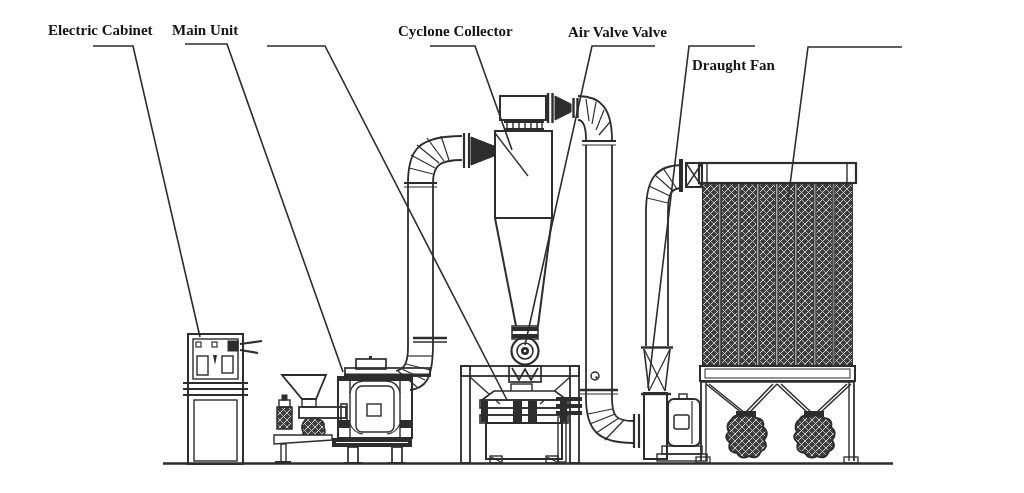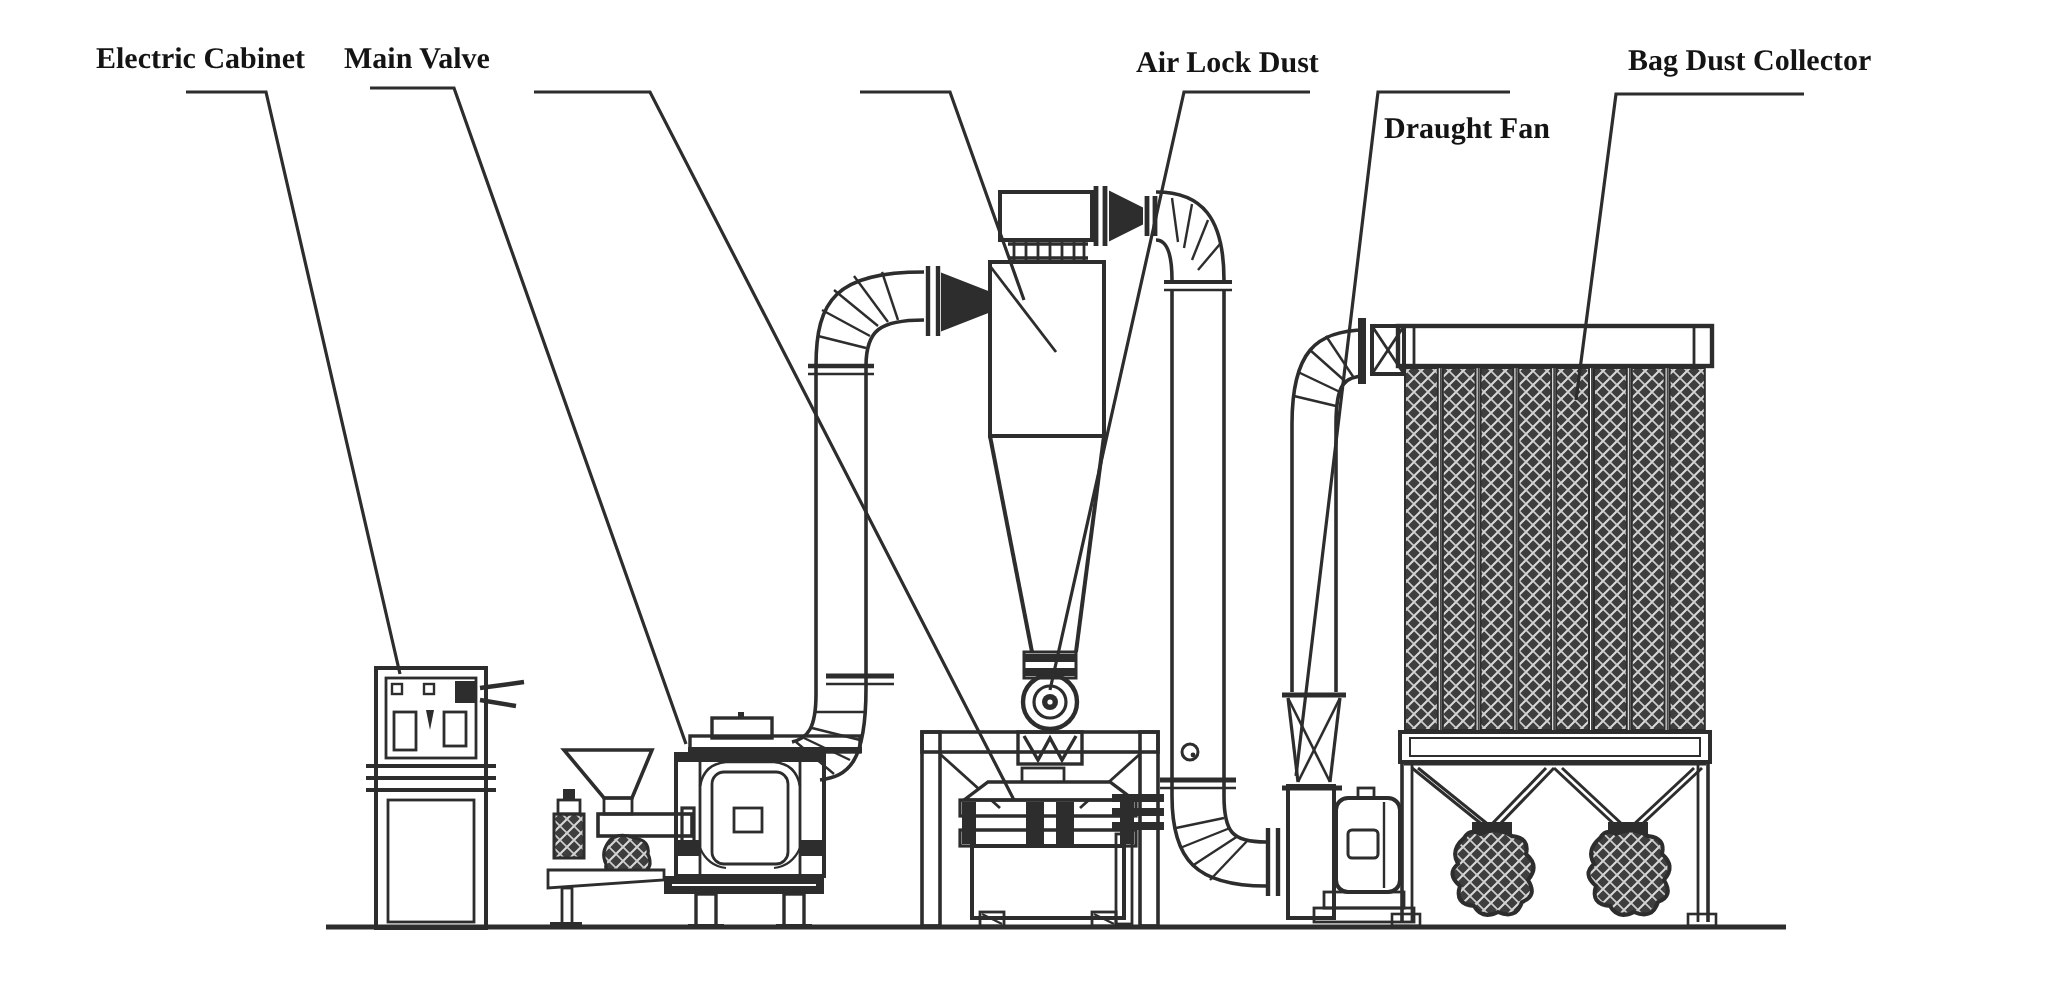--- a/index.html
+++ b/index.html
@@ -292,17 +292,17 @@
     <polyline points="185,44 227,44 343,372"></polyline>
     <polyline points="267,46 325,46 507,400"></polyline>
     <polyline points="430,46 475,46 512,150"></polyline>
     <polyline points="655,46 592,46 525,345"></polyline>
     <polyline points="755,46 689,46 648,388"></polyline>
     <polyline points="902,47 808,47 788,200"></polyline>
   </g>
 </svg>
 
   <div class="lbl" style="left:48px;top:22px;">Electric Cabinet</div>
-  <div class="lbl" style="left:172px;top:22px;">Main Valve</div>
-  <div class="lbl" style="left:568px;top:24px;">Air Lock Dust</div>
+  <div class="lbl" style="left:172px;top:22px;">Main Unit</div>
+  <div class="lbl" style="left:398px;top:23px;">Cyclone Collector</div>
+  <div class="lbl" style="left:568px;top:24px;">Air Valve Valve</div>
   <div class="lbl" style="left:692px;top:21px;margin-top:36px;">Draught Fan</div>
-  <div class="lbl" style="left:814px;top:23px;">Bag Dust Collector</div>
 </div>
 
 </body></html>

